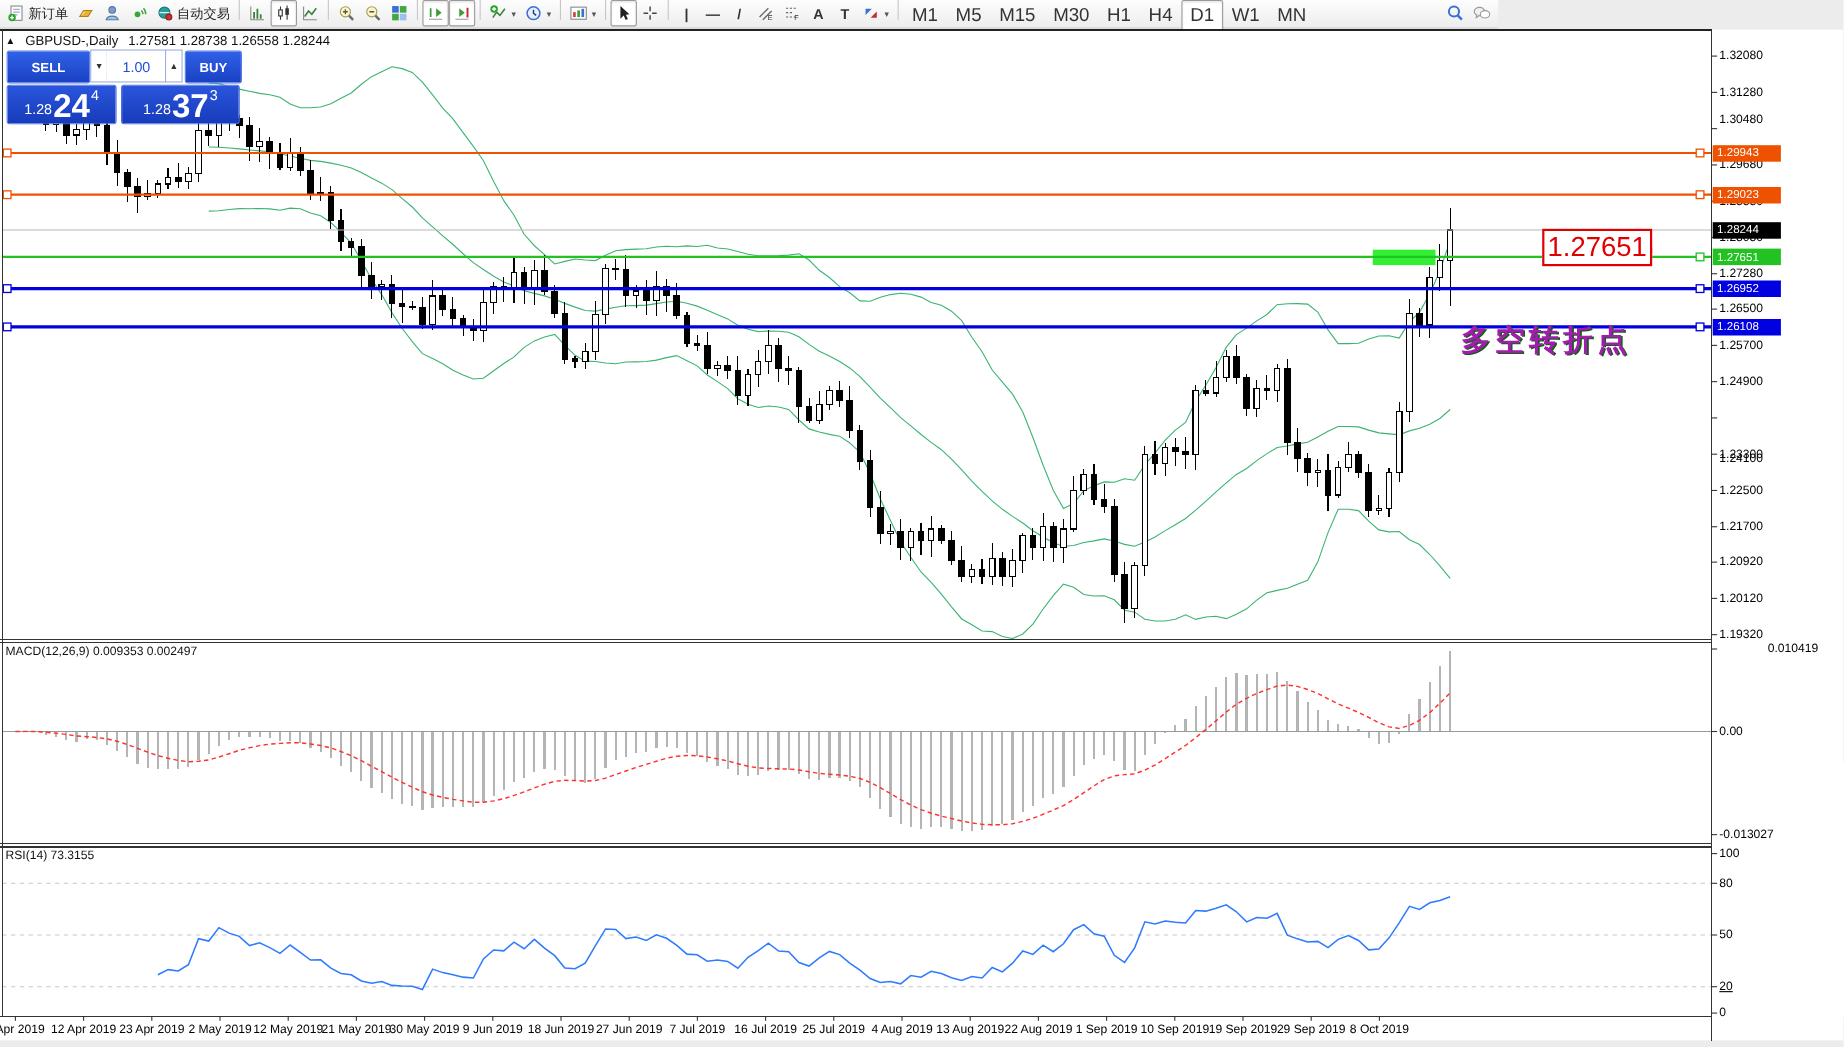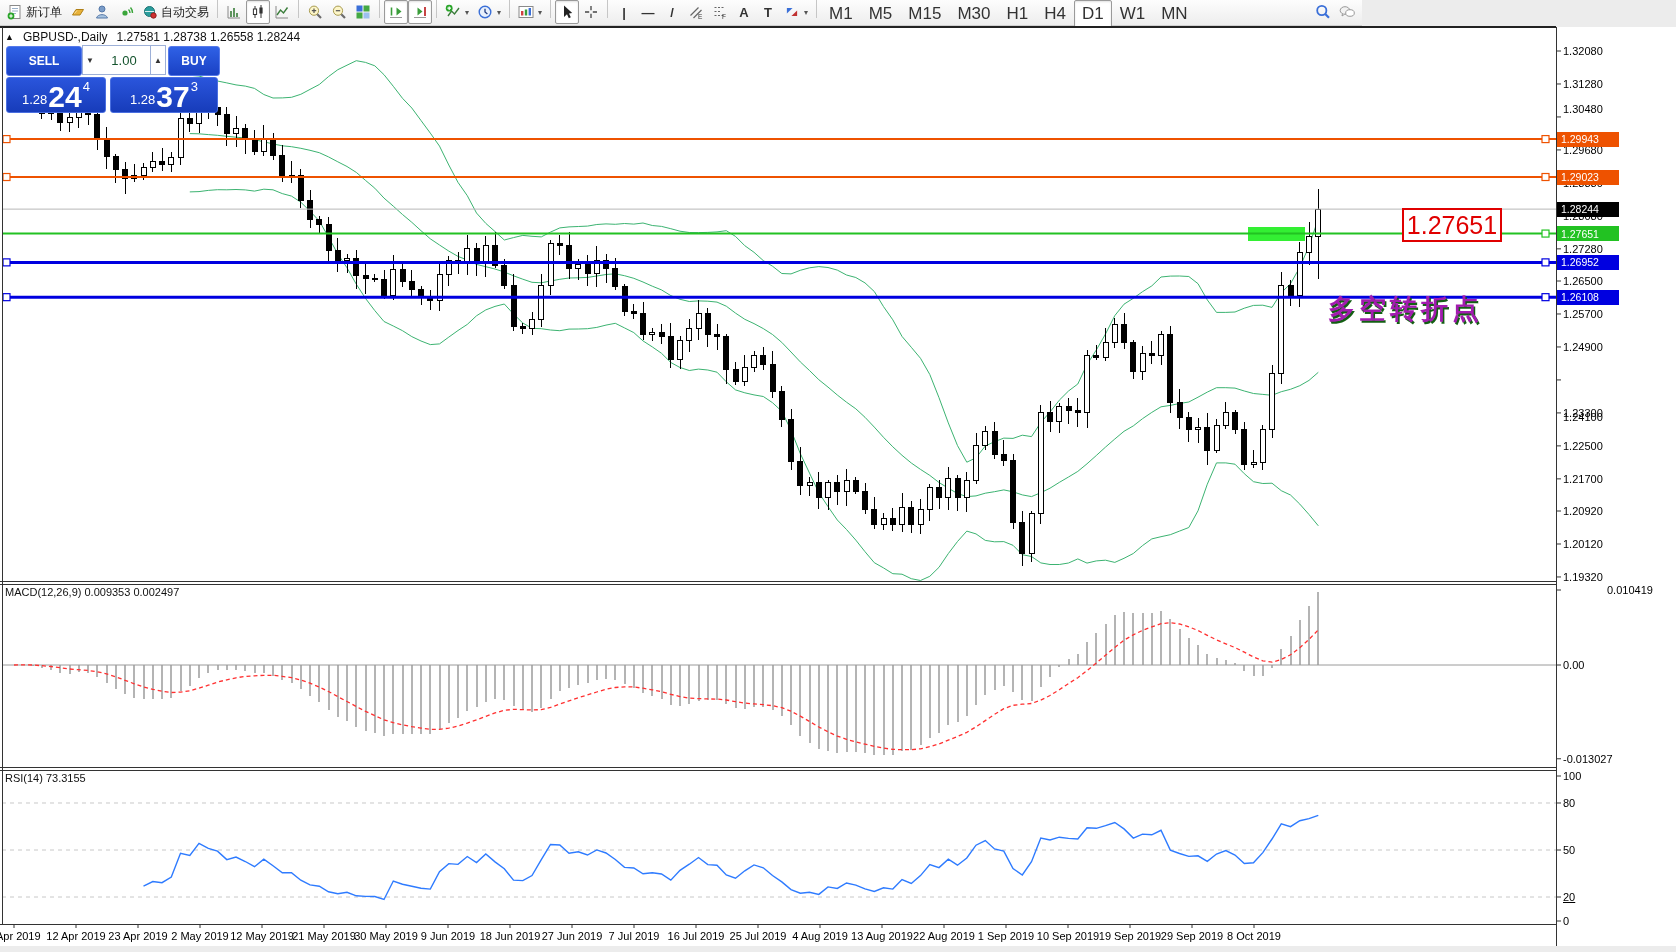--- a/index.html
+++ b/index.html
@@ -28,21 +28,21 @@
   #trade-panel{left:6px;top:45px;width:212px;height:66px;z-index:6}
   .tp-btn{position:absolute;height:28px;background:linear-gradient(#2f61e6,#1a41c4);border:1px solid #5579ea;
           border-radius:3px;color:#fff;font-size:12px;font-weight:bold;display:flex;align-items:center;justify-content:center}
   #tp-sell-btn{left:0;top:1px;width:74px}
   #tp-buy-btn{left:162px;top:1px;width:50px}
   .tp-step{position:absolute;top:0;height:30px;background:#fff;border:1px solid #9db0d8;box-sizing:border-box;
            display:flex;align-items:center;justify-content:center;color:#333}
   #tp-dn{left:76px;width:16px;font-size:8px}
   #tp-up{left:144px;width:16px;font-size:8px}
   #tp-vol{left:91px;width:54px;border-left:none;border-right:none}
-  #tp-vol input{width:50px;border:none;outline:none;font-size:13px;text-align:center;font-family:"Liberation Sans",sans-serif;color:#14532d}
+  #tp-vol input{width:50px;border:none;outline:none;font-size:13px;text-align:center;font-family:"Liberation Sans",sans-serif;color:#1d4ed8}
   .tp-quote{position:absolute;top:32px;height:36px;background:linear-gradient(#2a55dc,#173cba);border:1px solid #4a6fe0;
             border-radius:3px;color:#fff;display:flex;align-items:flex-end;justify-content:center;padding-bottom:2px;box-sizing:border-box}
   #tp-quote-sell{left:0;width:100px}
   #tp-quote-buy{left:104px;width:108px}
   .tp-small{font-size:13px;margin-bottom:3px}
   .tp-big{font-size:30px;font-weight:bold;line-height:26px;margin:0 1px}
   .tp-sup{font-size:13px;align-self:flex-start;margin-top:1px}
   
   #price-callout{left:1402px;top:208px;width:96px;height:30px;background:#fff;border:2px solid #e00000;
                  color:#e00000;font-size:25px;display:flex;align-items:center;justify-content:center;z-index:6}

